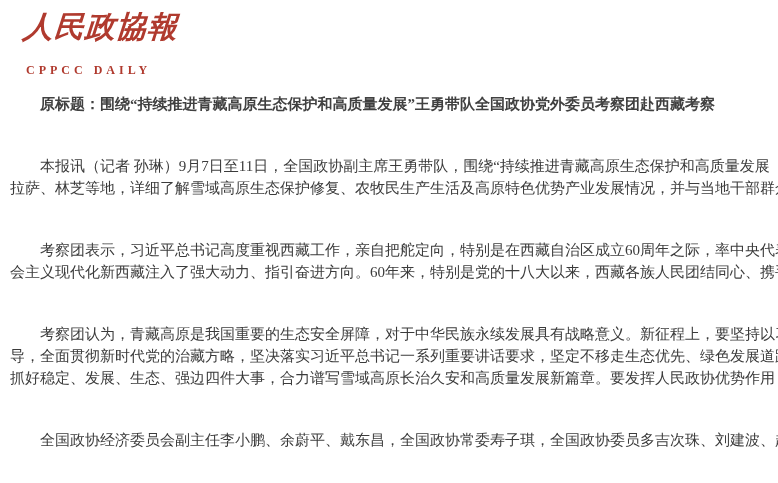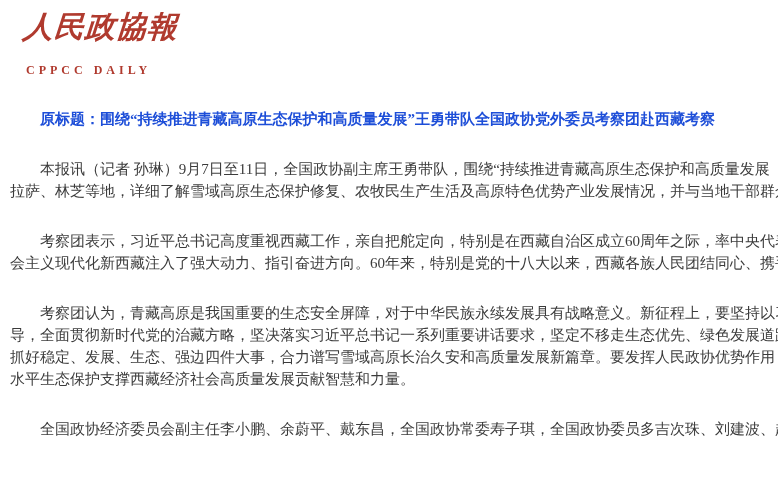--- a/index.html
+++ b/index.html
@@ -32,30 +32,30 @@
   .logo-sub {
     color: #b03a2e;
     font-size: 12px;
     font-weight: bold;
     letter-spacing: 4px;
     margin: 19px 0 0 4px;
     font-style: normal;
     white-space: nowrap;
   }
   .title {
-    margin: 30px 0 0 0;
+    margin: 15px 0 0 0;
     padding-left: 40px;
     font-size: 15px;
     font-weight: bold;
-    color: #1d4ed8;
+    color: #404040;
     line-height: 22px;
     white-space: nowrap;
   }
   .para {
-    margin-top: 28px;
+    margin-top: 40px;
     padding-left: 10px;
     color: #3b3b3b;
     font-size: 15px;
     line-height: 22px;
   }
   .line {
     white-space: nowrap;
     overflow: hidden;
   }
   .line.indent {
@@ -81,20 +81,19 @@
 
   <div class="para">
     <div class="line indent">考察团表示，习近平总书记高度重视西藏工作，亲自把舵定向，特别是在西藏自治区成立60周年之际，率中央代表团</div>
     <div class="line">会主义现代化新西藏注入了强大动力、指引奋进方向。60年来，特别是党的十八大以来，西藏各族人民团结同心、携手</div>
   </div>
 
   <div class="para">
     <div class="line indent">考察团认为，青藏高原是我国重要的生态安全屏障，对于中华民族永续发展具有战略意义。新征程上，要坚持以习</div>
     <div class="line">导，全面贯彻新时代党的治藏方略，坚决落实习近平总书记一系列重要讲话要求，坚定不移走生态优先、绿色发展道路</div>
     <div class="line">抓好稳定、发展、生态、强边四件大事，合力谱写雪域高原长治久安和高质量发展新篇章。要发挥人民政协优势作用，</div>
-    <div class="line">水平生态保护支撑西藏经济社会高质量发展贡献智慧和力量。</div>
   </div>
 
   <div class="para">
     <div class="line indent">全国政协经济委员会副主任李小鹏、余蔚平、戴东昌，全国政协常委寿子琪，全国政协委员多吉次珠、刘建波、赵</div>
   </div>
 
 </div>
 
 </body></html>

